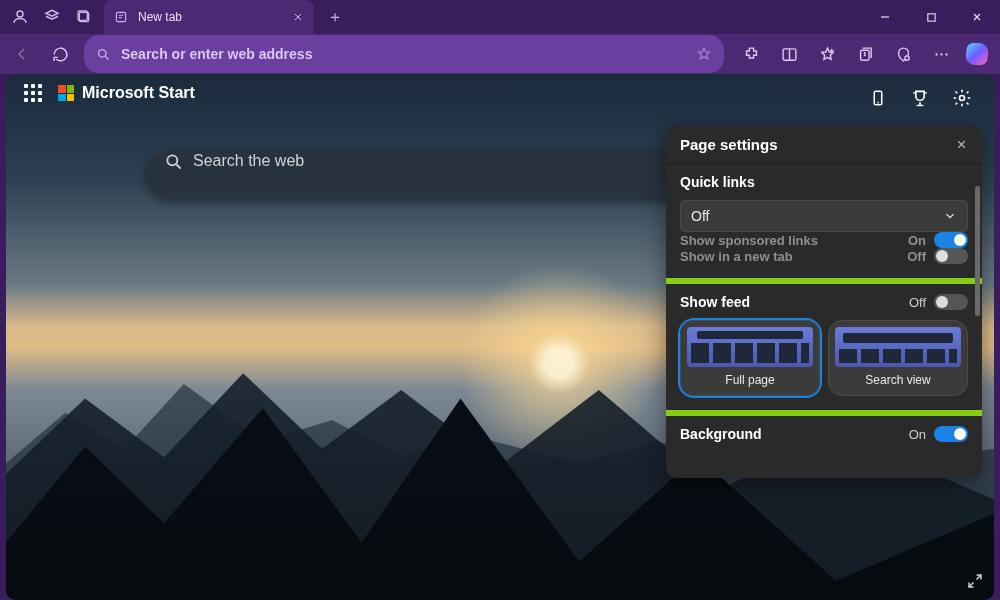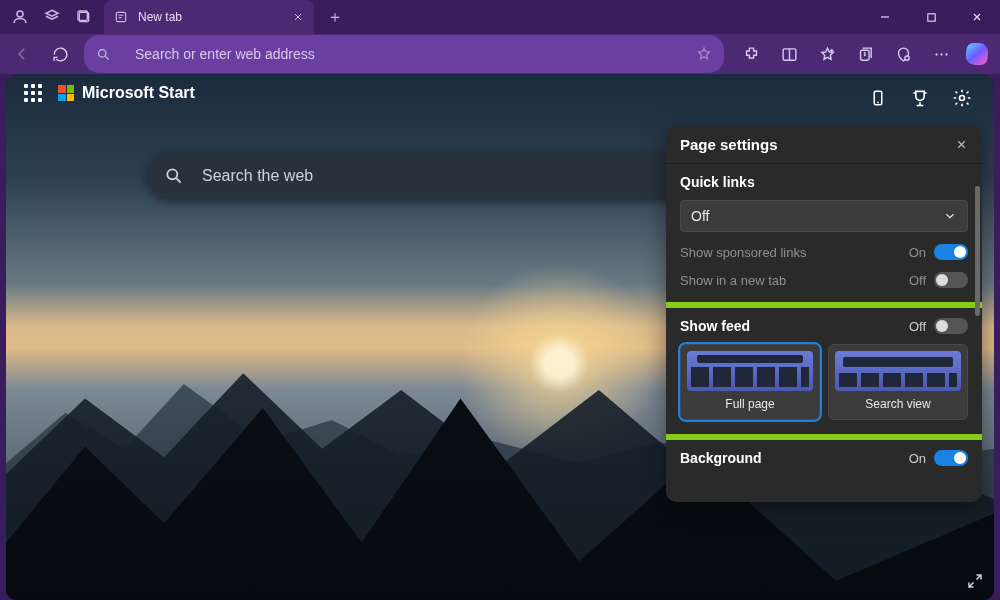--- a/index.html
+++ b/index.html
@@ -13,21 +13,21 @@
   .tab { display:flex; align-items:center; height:34px; background:#4b2a73; border-radius:8px 8px 0 0; margin-left:10px; padding:0 10px; gap:10px; min-width:210px; color:#e9def7; font-size:12px; }
   .tab .close { margin-left:auto; }
   .newtab { width:30px; display:flex; align-items:center; justify-content:center; color:#cbb9e2; margin-left:6px; font-size:16px; }
   .win-controls { margin-left:auto; display:flex; }
   .win-controls div { width:46px; height:34px; display:flex; align-items:center; justify-content:center; color:#e9def7; }
 
   
   .toolbar { height:40px; background:#4b2a73; display:flex; align-items:center; padding:0 8px; gap:10px; }
   .tbtn { width:28px; height:28px; display:flex; align-items:center; justify-content:center; color:#cbb9e2; border-radius:4px; }
   .nav-back { opacity:.45; }
-  .omnibox { flex:1; height:38px; background:#6a3fa0; border-radius:15px; display:flex; align-items:center; padding:0 12px; gap:24px; color:#d9c8f0; font-size:14px; }
+  .omnibox { flex:1; height:38px; background:#6a3fa0; border-radius:15px; display:flex; align-items:center; padding:0 12px; gap:10px; color:#d9c8f0; font-size:14px;font-weight:bold; }
   .omnibox .search-icon { opacity:.9; }
   .omnibox .placeholder { flex:1; color:#d9c8f0; }
   .omnibox .star { opacity:.5; }
   .right-icons { display:flex; align-items:center; gap:12px; padding:0 4px; }
   .right-icons .tbtn { width:26px; }
   .copilot { width:22px; height:22px; background: linear-gradient(135deg,#5bd1ff,#6d5cff,#ff5ec4); border-radius:6px 10px 6px 10px; transform: skewX(-6deg); }
 
   
   .content { position:relative; height:526px; border-radius:10px; margin:0 6px 6px 6px; overflow:hidden; background:#0e1a26;
     background:
@@ -41,43 +41,43 @@
   .mtn.near { clip-path: polygon(0 88%, 8% 68%, 16% 84%, 26% 60%, 36% 88%, 46% 58%, 58% 92%, 70% 70%, 84% 96%, 100% 82%, 100% 100%, 0 100%); width:100%; height:480px; background:linear-gradient(#0b121a,#060b10); }
 
   .top-strip { position:absolute; top:10px; left:18px; right:18px; display:flex; align-items:flex-start; gap:14px; }
   .waffle { width:20px; height:20px; display:grid; grid-template-columns:repeat(3,4px); grid-template-rows:repeat(3,4px); gap:3px; }
   .waffle span { background:#fff; border-radius:1px; }
   .mslogo { display:flex; align-items:center; gap:8px; font-weight:600; font-size:16px; color:#fff; }
   .mslogo .sq { width:16px; height:16px; display:grid; grid-template-columns:1fr 1fr; grid-template-rows:1fr 1fr; gap:1px; }
   .mslogo .sq span:nth-child(1){background:#f25022}.mslogo .sq span:nth-child(2){background:#7fba00}.mslogo .sq span:nth-child(3){background:#00a4ef}.mslogo .sq span:nth-child(4){background:#ffb900}
   .top-strip .spacer { flex:1; }
 
-  .bigsearch { position:absolute; top:78px; left:140px; width:540px; height:48px; background:rgba(40,48,58,.85); border-radius:24px; display:flex; align-items:center; padding:0 18px; gap:18px; color:#cfd3d8; font-size:16px; box-shadow:0 2px 8px rgba(0,0,0,.4); }
+  .bigsearch { position:absolute; top:78px; left:140px; width:540px; height:48px; background:rgba(40,48,58,.85); border-radius:24px; display:flex; align-items:flex-start; padding:0 18px; gap:9px; color:#cfd3d8; font-size:16px; box-shadow:0 2px 8px rgba(0,0,0,.4); }
 
   .expand { position:absolute; right:10px; bottom:10px; color:#cfd3d8; }
 
   
   .panel { position:absolute; top:52px; right:12px; width:316px; background:#2a2a2a; border-radius:10px; box-shadow:0 6px 24px rgba(0,0,0,.45); overflow:hidden; font-size:14px; }
   .panel-head { display:flex; align-items:center; padding:10px 14px; border-bottom:1px solid #1f1f1f; font-weight:600; font-size:15px; }
   .panel-head .x { margin-left:auto; color:#bdbdbd; }
   .panel-body { max-height:430px; overflow:hidden; padding-bottom:12px; }
   .section { padding:10px 14px 14px 14px; border-top:6px solid #84cc16; }
   .panel-body .section:first-child { border-top:none; }
   .sec-title { font-weight:600; margin-bottom:10px; display:flex; align-items:center; }
   .sec-title .toggle-wrap { margin-left:auto; display:flex; align-items:center; gap:8px; font-weight:400; color:#cfcfcf; font-size:13px; }
   .select { background:#3b3b3b; border:1px solid #4a4a4a; border-radius:4px; height:32px; display:flex; align-items:center; padding:0 10px; color:#e8e8e8; }
   .select .chev { margin-left:auto; }
-  .row { display:flex; align-items:center; color:#8f8f8f; margin-top:12px; font-size:13px; }
+  .row { display:flex; align-items:center; color:#8f8f8f; font-size:13px;font-weight:bold; }
   .row .toggle-wrap { margin-left:auto; display:flex; align-items:center; gap:8px; }
   .toggle { width:34px; height:16px; border-radius:8px; background:#555; position:relative; }
   .toggle .knob { position:absolute; top:2px; left:2px; width:12px; height:12px; border-radius:50%; background:#ddd; }
   .toggle.on { background:#1a82e2; }
   .toggle.on .knob { left:20px; background:#fff; }
   .feed-cards { display:flex; gap:8px; }
-  .feed-card { flex:1; background:#3b3b3b; border:1px solid #4a4a4a; border-radius:6px; padding:6px 6px 8px 6px; display:flex; flex-direction:column; align-items:center; gap:6px; font-size:12px; color:#e8e8e8; }
+  .feed-card { flex:1; background:#3b3b3b; border:1px solid #4a4a4a; border-radius:14px; padding:6px 6px 8px 6px; display:flex; flex-direction:column; align-items:center; gap:6px; font-size:12px; color:#e8e8e8; }
   .feed-card.selected { outline:2px solid #1a82e2; }
   .thumb { width:100%; height:40px; border-radius:4px; background:linear-gradient(#6b7bd6,#4b58b0); position:relative; overflow:hidden; }
   .thumb.full::after { content:""; position:absolute; left:4px; right:4px; bottom:4px; top:16px; background:repeating-linear-gradient(90deg,#202738 0 18px, transparent 18px 22px);} 
   .thumb.full::before { content:""; position:absolute; left:10px; right:10px; top:4px; height:8px; background:#202738; border-radius:2px; }
   .thumb.partial::before { content:""; position:absolute; left:8px; right:8px; top:6px; height:10px; background:#202738; border-radius:2px; }
   .thumb.partial::after { content:""; position:absolute; left:4px; right:4px; bottom:4px; top:22px; background:repeating-linear-gradient(90deg,#202738 0 18px, transparent 18px 22px);} 
   .thumb.head::before { content:""; position:absolute; left:8px; right:8px; top:10px; height:10px; background:#202738; border-radius:2px; }
   .thumb.head::after { content:""; position:absolute; left:4px; right:4px; bottom:0; height:8px; background:#202738; }
 
   .panel-scroll { position:absolute; top:60px; right:2px; width:5px; height:130px; background:#6a6a6a; border-radius:3px; }

